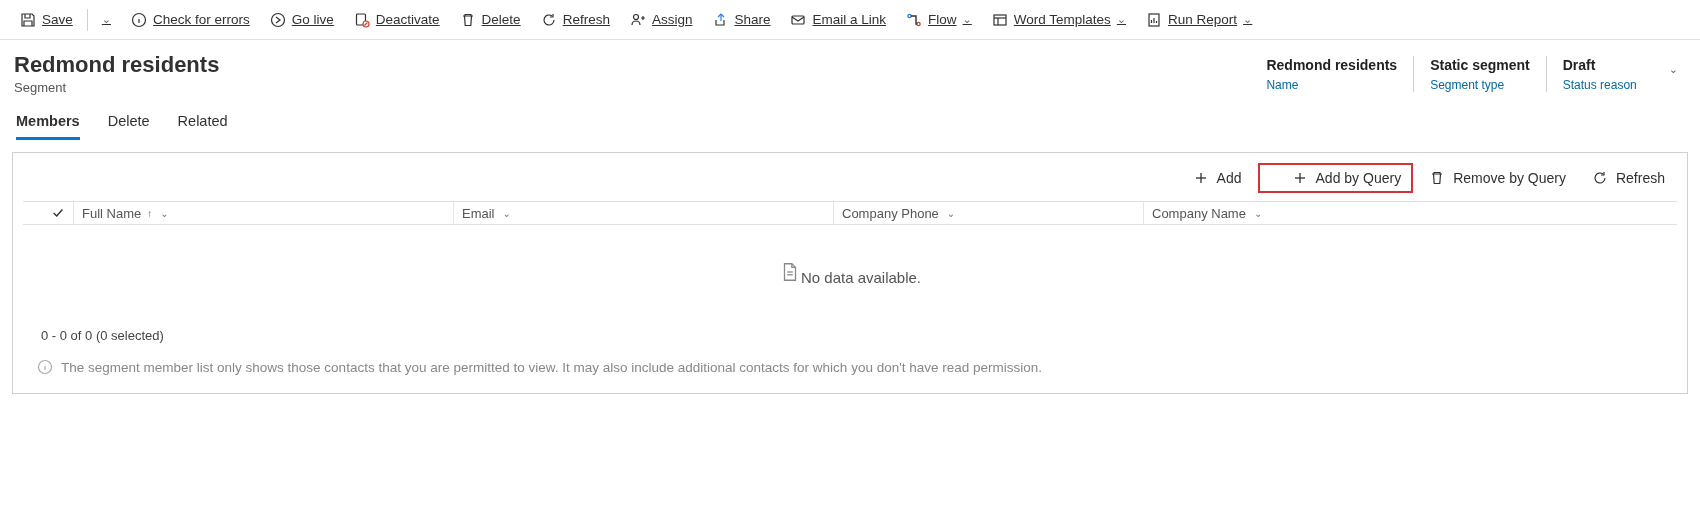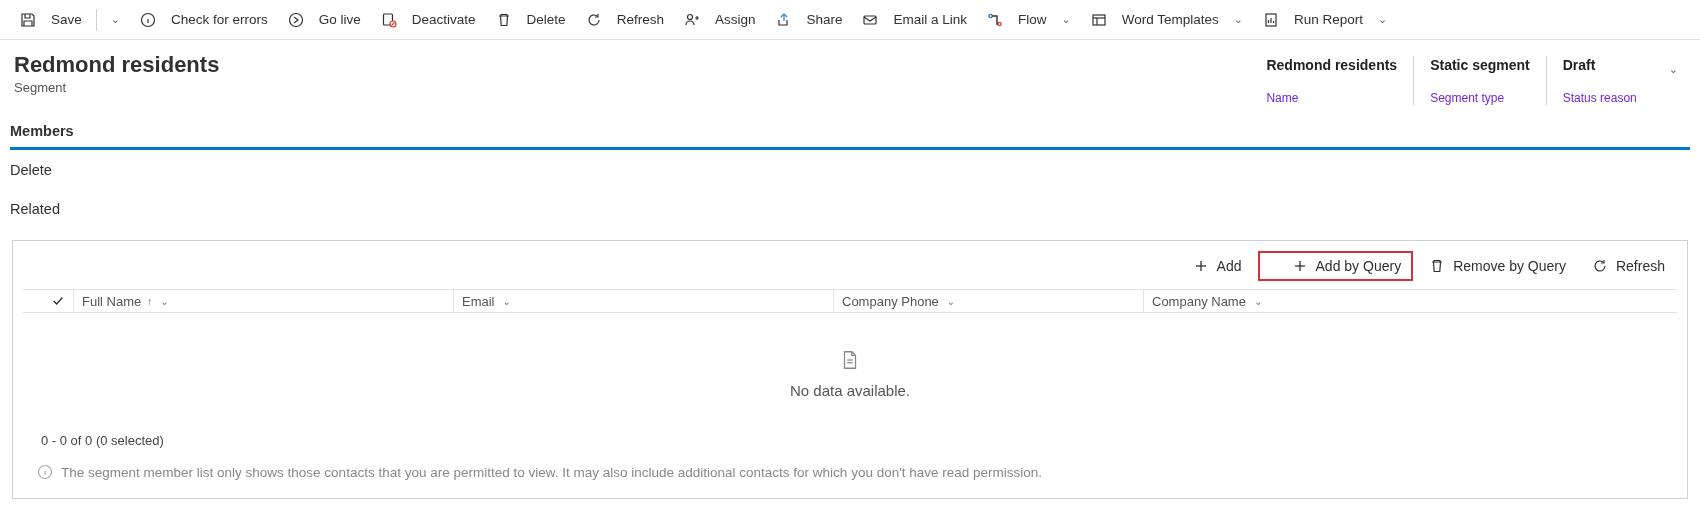--- a/index.html
+++ b/index.html
@@ -18,26 +18,27 @@
     display: flex;
     align-items: center;
     height: 40px;
     padding: 0 12px;
     border-bottom: 1px solid #e1e1e1;
     gap: 4px;
   }
   .cmd-btn {
     display: inline-flex;
     align-items: center;
-    gap: 15px;
+    gap: 6px;
     padding: 5px 8px;
     cursor: pointer;
     font-size: 13.5px;
     color: #323130;
     border-radius: 2px;
+    text-decoration: underline;
   }
   .cmd-divider {
     width: 1px;
     height: 22px;
     background: #d0d0d0;
     margin: 0 2px;
   }
   .cmd-icon { display:inline-flex; width:16px; height:16px; align-items:center; justify-content:center; color:#323130;}
   .chev { font-size:11px; color:#666; }
 
@@ -59,30 +60,29 @@
     color: #555;
     margin-top: 2px;
   }
   .header-right { display:flex; align-items:flex-start; gap:0; padding-top:4px;}
   .header-field {
     padding: 0 16px;
     border-left: 1px solid #d0d0d0;
   }
   .header-field:first-child { border-left: none; }
   .hf-value { font-size: 14px; font-weight:600; color:#222; line-height:1.3;}
-  .hf-label { font-size: 12px; color:#6d28d9; margin-top:17px;}
+  .hf-label { font-size: 12px; color:#0369a1; margin-top:4px;}
   .header-chev { padding: 4px 8px; margin-left:8px; cursor:pointer;}
 
   
   .tabs {
     display:flex;
-    gap: 6px;
-    padding: 0 10px;
+    gap: 28px;
+    padding: 0 16px;
     margin-top: 6px;
-    flex-direction: column;
   }
   .tab {
     padding: 6px 0 8px 0;
     font-size: 14.5px;
     color: #323130;
     cursor: pointer;
     border-bottom: 3px solid transparent;
   }
   .tab.active {
     font-weight:600;
@@ -131,23 +131,23 @@
   .gh-cell { display:flex; align-items:center; gap:6px; border-left:1px solid #e4e4e4; padding-left:8px; height:100%;}
   .gh-fullname { width: 380px; }
   .gh-email { width: 380px; }
   .gh-phone { width: 310px; }
   .gh-company { flex:1; }
   .gh-sort { font-size:10px; color:#555;}
   .gh-chev { font-size:10px; color:#777; margin-left:2px;}
 
   .grid-empty {
     display:flex;
-    flex-direction:column;
+    flex-direction:row;
     align-items:center;
-    justify-content:space-between;
+    justify-content:center;
     padding: 36px 0 26px 0;
     color:#555;
   }
   .empty-icon { color:#888; margin-bottom:8px;}
   .empty-text { font-size:15px; }
 
   .grid-footer {
     padding: 8px 28px 6px 28px;
     font-size:13px;
     color:#444;

